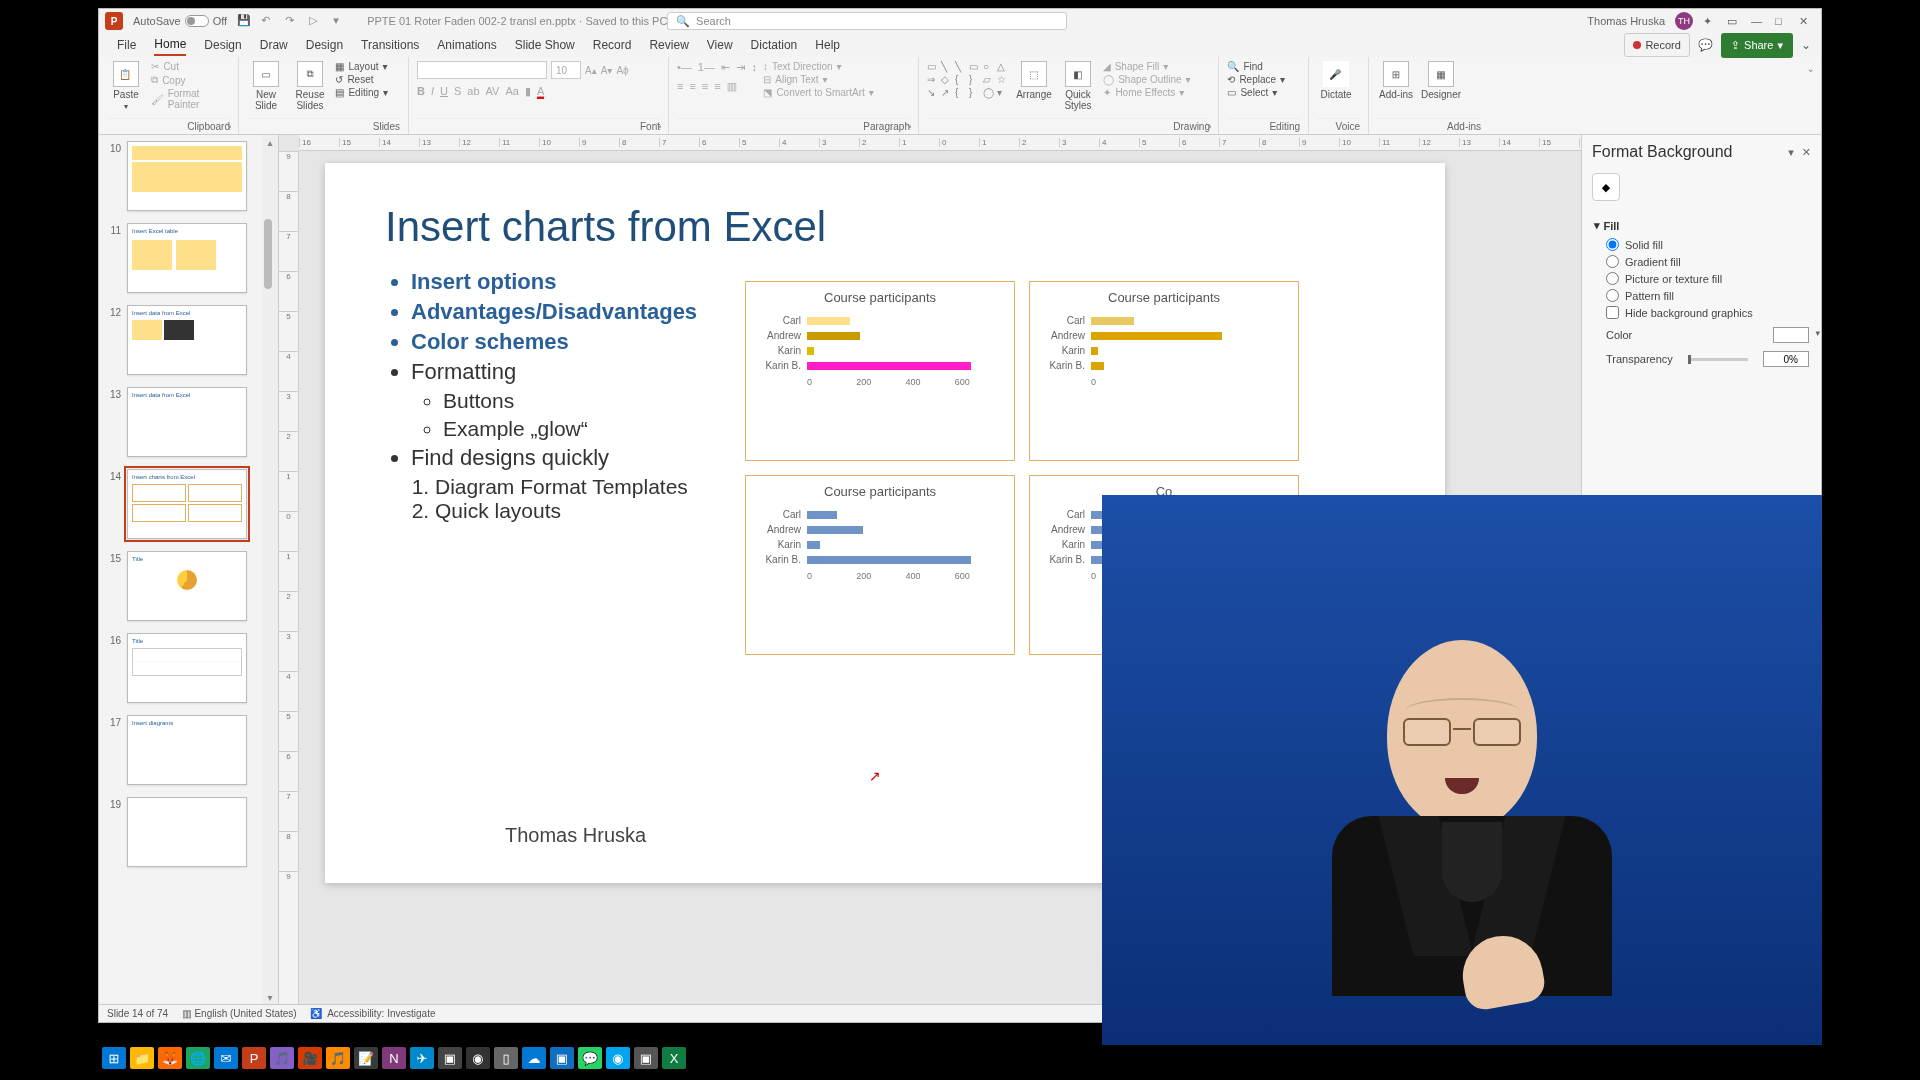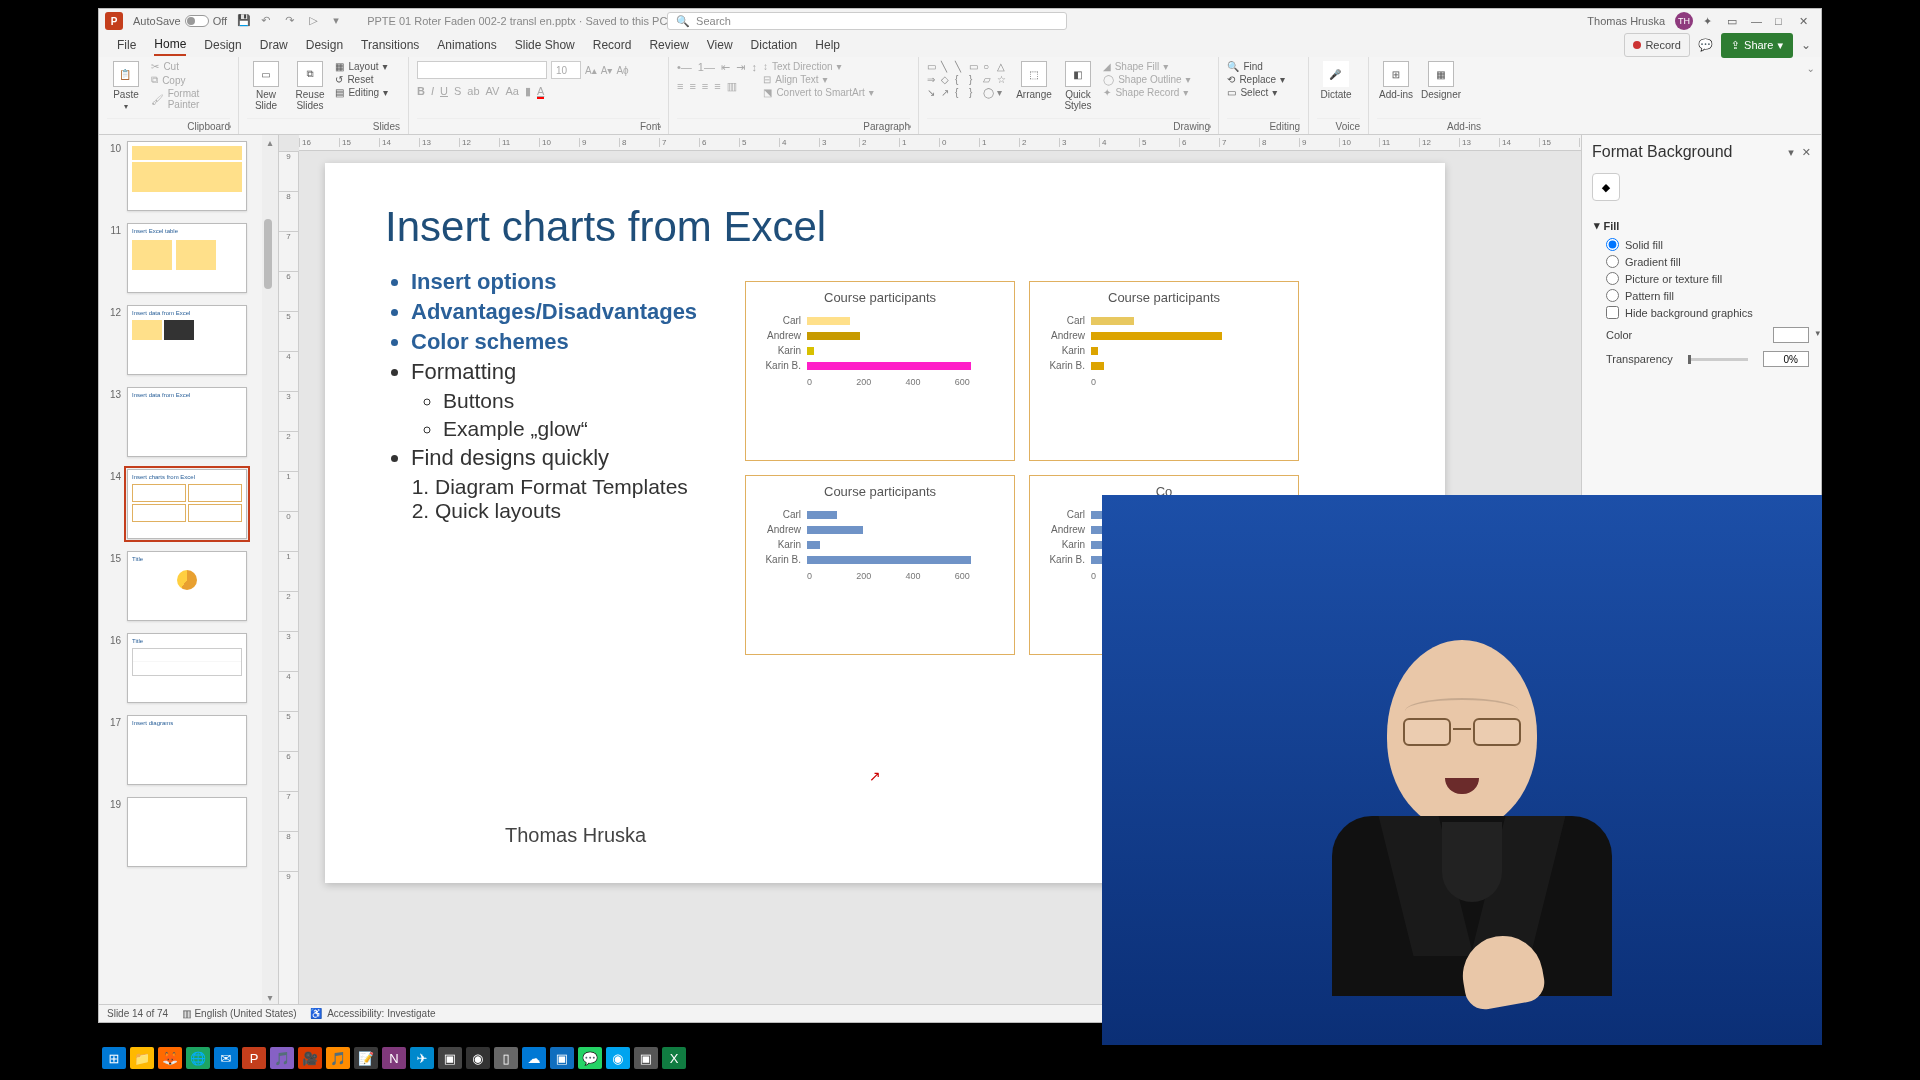--- a/index.html
+++ b/index.html
@@ -292,21 +292,21 @@
             <span>Arrange</span>
           </div>
         <div class="bigbtn">
             <div class="ic">◧</div>
             <span style="white-space:pre;text-align:center;">Quick
 Styles</span>
           </div>
         <div class="minirow">
           <span>◢ <span>Shape Fill</span> ▾</span>
           <span>◯ <span>Shape Outline</span> ▾</span>
-          <span>✦ <span>Shape Record</span> ▾</span>
+          <span>✦ <span>Home Effects</span> ▾</span>
         </div>
       </div>
       <div class="label"><span>Drawing</span><span class="dl">↘</span></div>
     </div>
     <div class="rgroup" style="width:90px;">
       <div class="body">
           <div class="minirow" style="color:#555;">
         <span>🔍 <span>Find</span></span>
         <span>⟲ <span>Replace</span> ▾</span>
         <span>▭ <span>Select</span> ▾</span>

